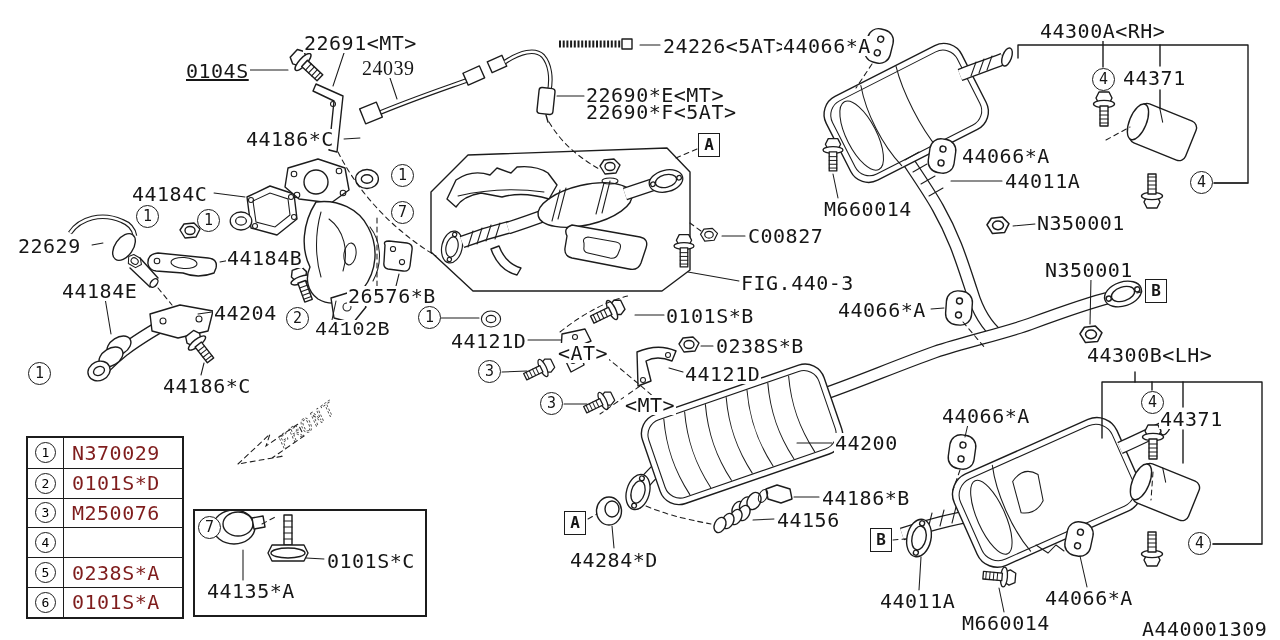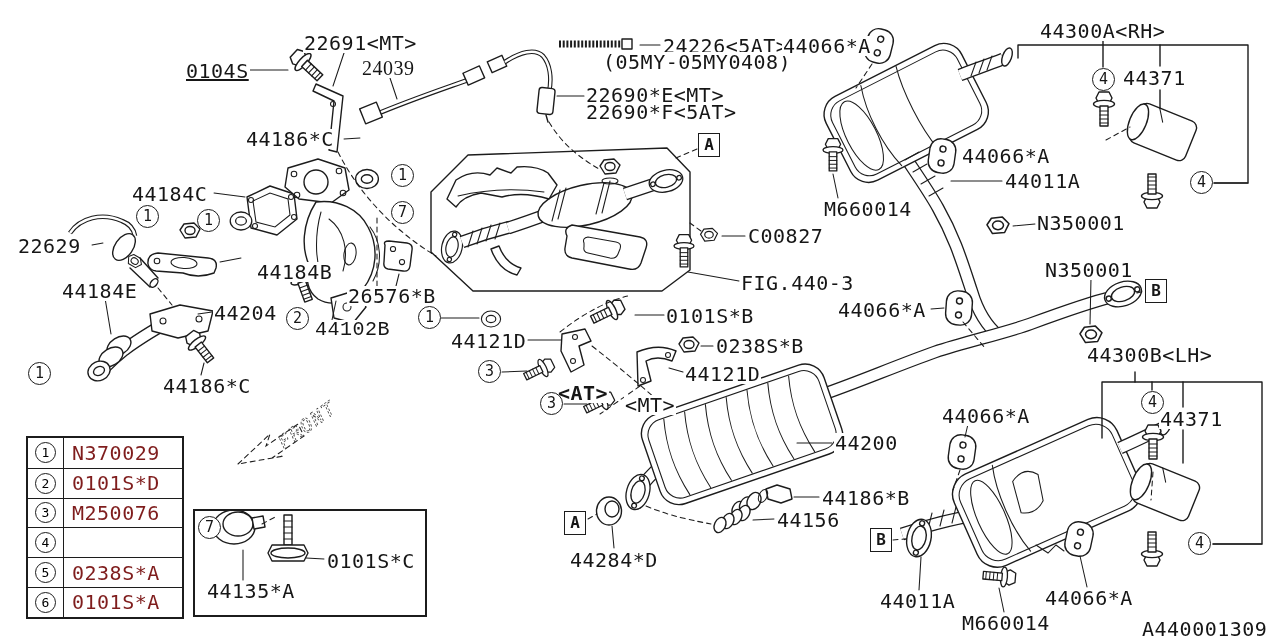--- a/index.html
+++ b/index.html
@@ -378,47 +378,46 @@
       </div>
     </div>
 
 <div id="box7"></div>
 
 <div id="label-layer">
       <div class="plabel" style="left: 185px; top: 61px; text-decoration: underline;">0104S</div>
       <div class="plabel" style="left: 303px; top: 33px;">22691&lt;MT&gt;</div>
       <div class="plabel" style="left: 361px; top: 58px; font-family: Liberation Serif, serif;">24039</div>
       <div class="plabel" style="left: 662px; top: 36px;">24226&lt;5AT&gt;</div>
-      <div class="plabel" style="left: 602px; top: 52px;">(05MY-05MY0408)</div>
       <div class="plabel" style="left: 585px; top: 85px;">22690*E&lt;MT&gt;</div>
       <div class="plabel" style="left: 585px; top: 102px;">22690*F&lt;5AT&gt;</div>
       <div class="plabel" style="left: 782px; top: 36px;">44066*A</div>
       <div class="plabel" style="left: 1039px; top: 21px;">44300A&lt;RH&gt;</div>
       <div class="plabel" style="left: 1122px; top: 68px;">44371</div>
       <div class="plabel" style="left: 245px; top: 129px;">44186*C</div>
       <div class="plabel" style="left: 131px; top: 184px;">44184C</div>
       <div class="plabel" style="left: 17px; top: 236px;">22629</div>
-      <div class="plabel" style="left: 256px; top: 248px; margin-top: 14px;">44184B</div>
+      <div class="plabel" style="left: 226px; top: 248px;">44184B</div>
       <div class="plabel" style="left: 61px; top: 281px;">44184E</div>
       <div class="plabel" style="left: 213px; top: 303px;">44204</div>
       <div class="plabel" style="left: 314px; top: 320px; font-family: Liberation Mono, monospace;">44102B</div>
       <div class="plabel" style="left: 347px; top: 286px;">26576*B</div>
       <div class="plabel" style="left: 162px; top: 376px;">44186*C</div>
       <div class="plabel" style="left: 823px; top: 199px;">M660014</div>
       <div class="plabel" style="left: 1004px; top: 171px;">44011A</div>
       <div class="plabel" style="left: 961px; top: 146px;">44066*A</div>
       <div class="plabel" style="left: 1036px; top: 213px;">N350001</div>
       <div class="plabel" style="left: 747px; top: 226px;">C00827</div>
       <div class="plabel" style="left: 740px; top: 273px;">FIG.440-3</div>
       <div class="plabel" style="left: 1044px; top: 260px;">N350001</div>
       <div class="plabel" style="left: 665px; top: 306px;">0101S*B</div>
       <div class="plabel" style="left: 715px; top: 336px;">0238S*B</div>
       <div class="plabel" style="left: 450px; top: 331px;">44121D</div>
       <div class="plabel" style="left: 684px; top: 364px;">44121D</div>
-      <div class="plabel" style="left: 557px; top: 383px; font-weight: bold;">&lt;AT&gt;</div>
+      <div class="plabel" style="left: 557px; top: 343px;">&lt;AT&gt;</div>
       <div class="plabel" style="left: 624px; top: 395px;">&lt;MT&gt;</div>
       <div class="plabel" style="left: 837px; top: 300px;">44066*A</div>
       <div class="plabel" style="left: 1086px; top: 345px;">44300B&lt;LH&gt;</div>
       <div class="plabel" style="left: 1159px; top: 409px;">44371</div>
       <div class="plabel" style="left: 941px; top: 406px;">44066*A</div>
       <div class="plabel" style="left: 834px; top: 433px;">44200</div>
       <div class="plabel" style="left: 821px; top: 488px;">44186*B</div>
       <div class="plabel" style="left: 776px; top: 510px;">44156</div>
       <div class="plabel" style="left: 569px; top: 550px;">44284*D</div>
       <div class="plabel" style="left: 879px; top: 591px;">44011A</div>

